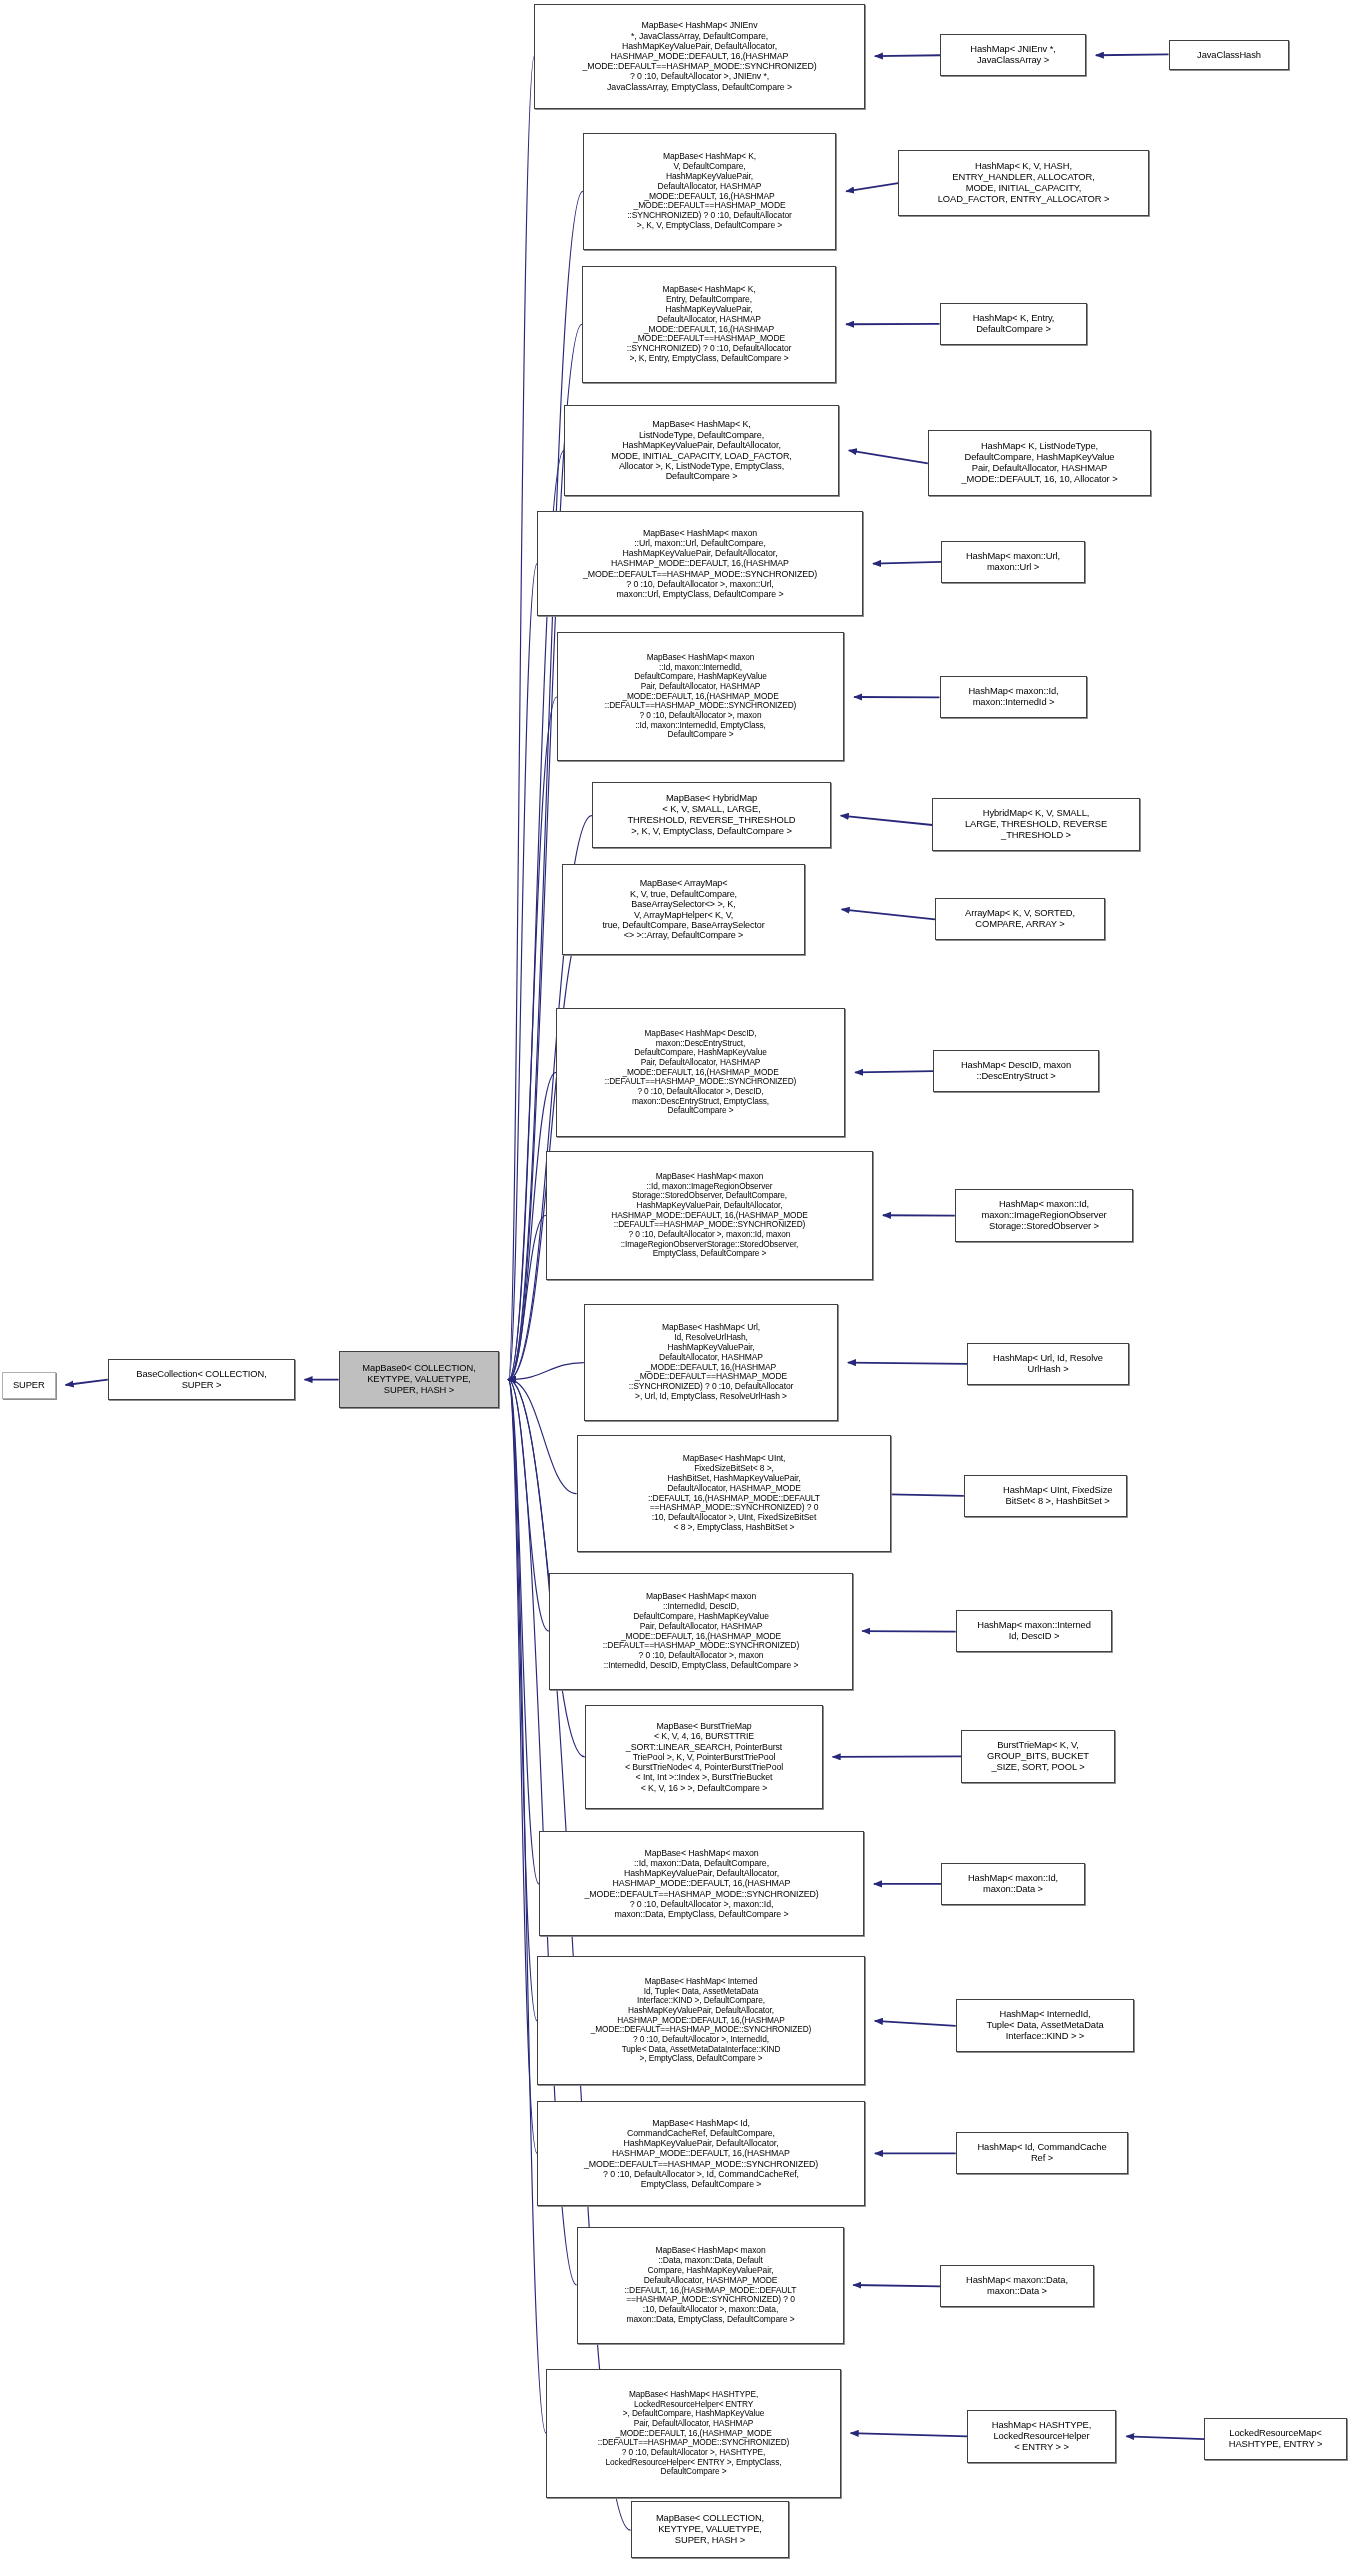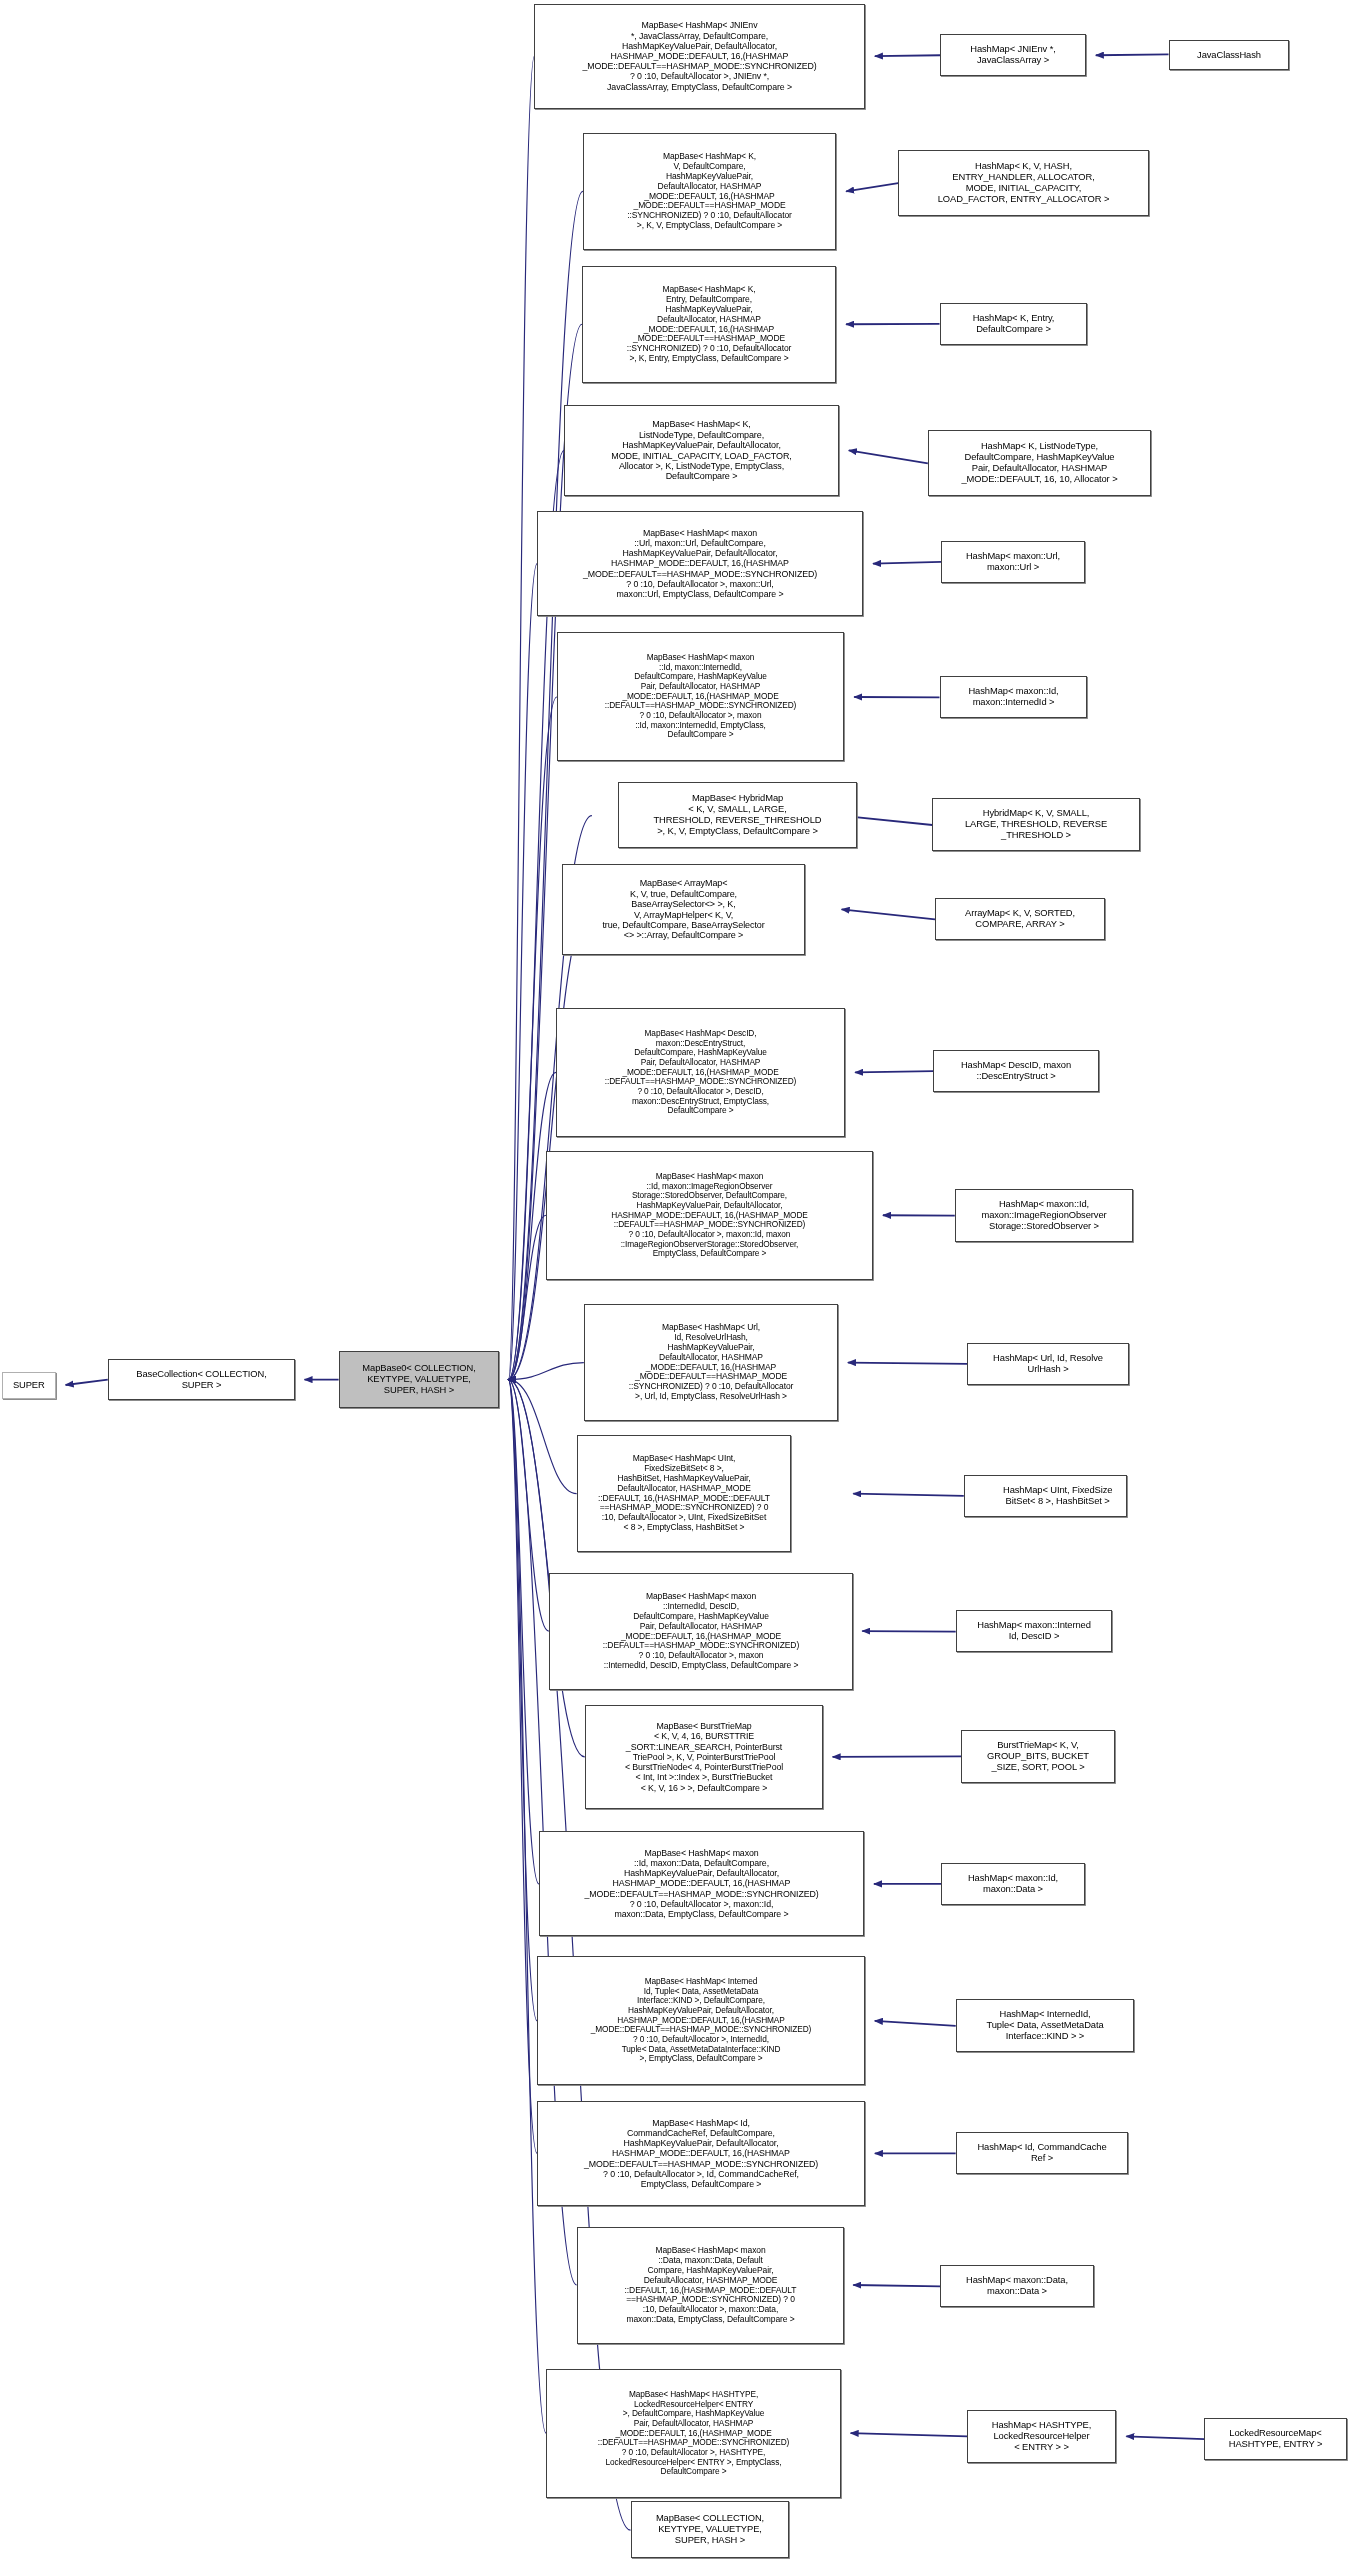--- a/index.html
+++ b/index.html
@@ -168,21 +168,21 @@
 ::Id, maxon::InternedId,
 DefaultCompare, HashMapKeyValue
 Pair, DefaultAllocator, HASHMAP
 _MODE::DEFAULT, 16,(HASHMAP_MODE
 ::DEFAULT==HASHMAP_MODE::SYNCHRONIZED)
 ? 0 :10, DefaultAllocator &gt;, maxon
 ::Id, maxon::InternedId, EmptyClass,
 DefaultCompare &gt;</span></div>
       <div class="node" style="left: 940px; top: 676px; width: 147px; height: 42px; font-size: 9.4px;"><span class="node-text">HashMap&lt; maxon::Id,
 maxon::InternedId &gt;</span></div>
-      <div class="node" style="left: 592px; top: 782px; width: 239px; height: 66px; font-size: 9.4px; margin-left: 26px;"><span class="node-text">MapBase&lt; HybridMap
+      <div class="node" style="left: 592px; top: 782px; width: 239px; height: 66px; font-size: 9.4px;"><span class="node-text">MapBase&lt; HybridMap
 &lt; K, V, SMALL, LARGE,
 THRESHOLD, REVERSE_THRESHOLD
 &gt;, K, V, EmptyClass, DefaultCompare &gt;</span></div>
       <div class="node" style="left: 932px; top: 798px; width: 208px; height: 53px; font-size: 9.4px;"><span class="node-text">HybridMap&lt; K, V, SMALL,
 LARGE, THRESHOLD, REVERSE
 _THRESHOLD &gt;</span></div>
       <div class="node" style="left: 562px; top: 864px; width: 243px; height: 91px; font-size: 9px;"><span class="node-text">MapBase&lt; ArrayMap&lt;
 K, V, true, DefaultCompare,
 BaseArraySelector&lt;&gt; &gt;, K,
 V, ArrayMapHelper&lt; K, V,
@@ -216,21 +216,21 @@
       <div class="node" style="left: 584px; top: 1304px; width: 254px; height: 117px; font-size: 8.5px;"><span class="node-text">MapBase&lt; HashMap&lt; Url,
 Id, ResolveUrlHash,
 HashMapKeyValuePair,
 DefaultAllocator, HASHMAP
 _MODE::DEFAULT, 16,(HASHMAP
 _MODE::DEFAULT==HASHMAP_MODE
 ::SYNCHRONIZED) ? 0 :10, DefaultAllocator
 &gt;, Url, Id, EmptyClass, ResolveUrlHash &gt;</span></div>
       <div class="node" style="left: 967px; top: 1343px; width: 162px; height: 42px; font-size: 9.4px;"><span class="node-text">HashMap&lt; Url, Id, Resolve
 UrlHash &gt;</span></div>
-      <div class="node" style="left: 577px; top: 1435px; width: 214px; height: 117px; font-size: 8.5px;"><span class="node-text">MapBase&lt; HashMap&lt; UInt,
+      <div class="node" style="left: 577px; top: 1435px; width: 314px; height: 117px; font-size: 8.5px;"><span class="node-text">MapBase&lt; HashMap&lt; UInt,
 FixedSizeBitSet&lt; 8 &gt;,
 HashBitSet, HashMapKeyValuePair,
 DefaultAllocator, HASHMAP_MODE
 ::DEFAULT, 16,(HASHMAP_MODE::DEFAULT
 ==HASHMAP_MODE::SYNCHRONIZED) ? 0
 :10, DefaultAllocator &gt;, UInt, FixedSizeBitSet
 &lt; 8 &gt;, EmptyClass, HashBitSet &gt;</span></div>
       <div class="node" style="left: 964px; top: 1475px; width: 163px; height: 42px; font-size: 9.4px; padding-left: 27px;"><span class="node-text">HashMap&lt; UInt, FixedSize
 BitSet&lt; 8 &gt;, HashBitSet &gt;</span></div>
       <div class="node" style="left: 549px; top: 1573px; width: 304px; height: 117px; font-size: 8.5px;"><span class="node-text">MapBase&lt; HashMap&lt; maxon

